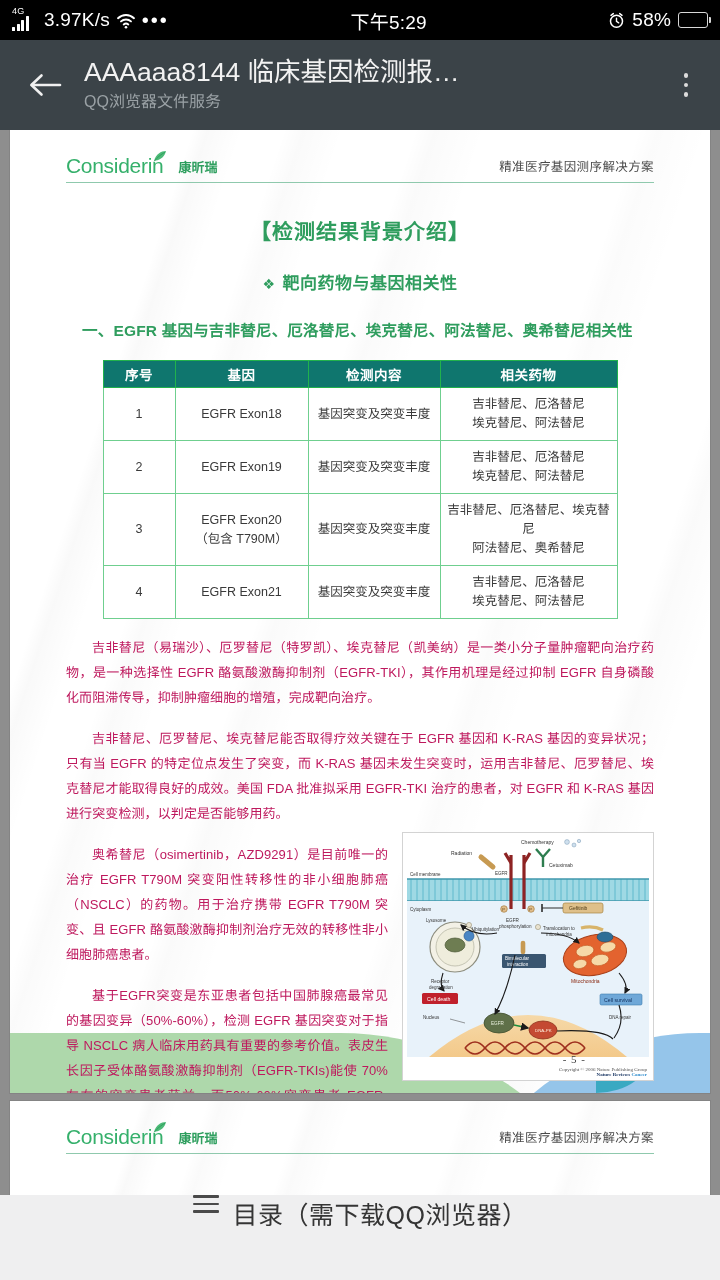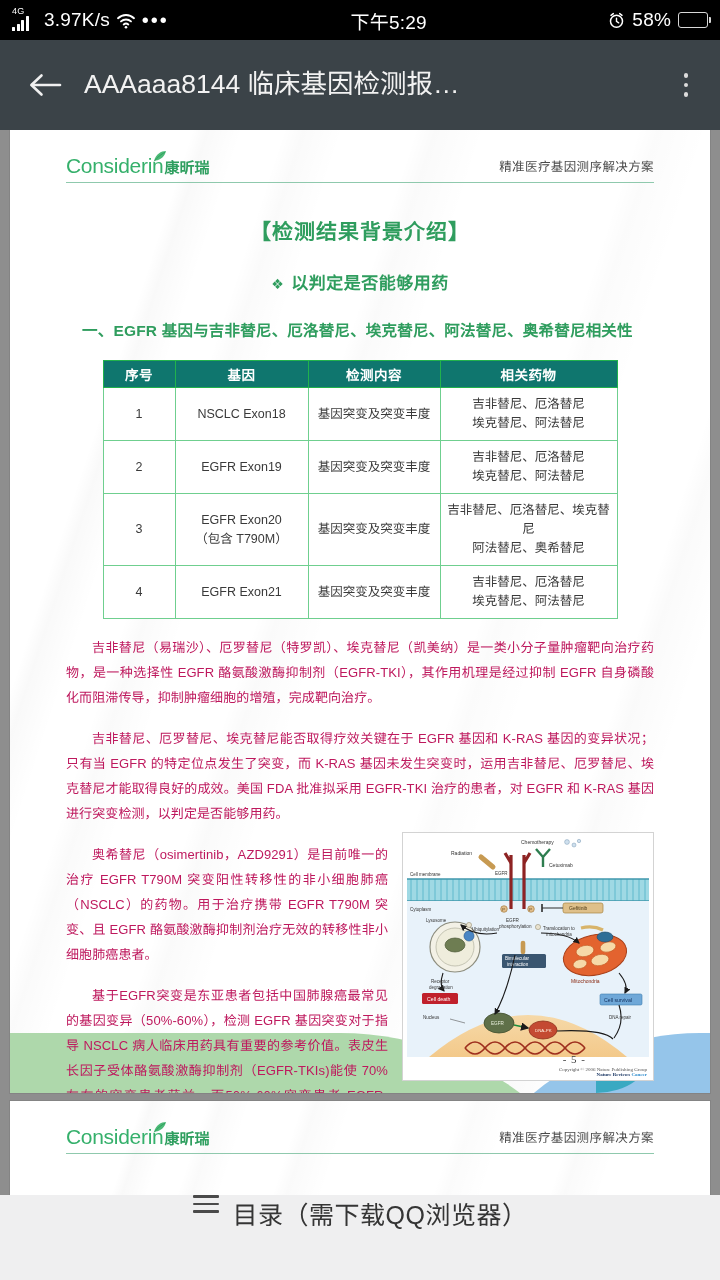--- a/index.html
+++ b/index.html
@@ -100,21 +100,21 @@
   .letterhead{
     display:flex; align-items:flex-end; justify-content:space-between;
     padding-top:24px; padding-bottom:5px;
     border-bottom:1.3px solid #8fc9ad;
   }
   .logo{ display:flex; align-items:flex-end; position:relative; }
   .logo-en{
     font-family:"Liberation Sans",sans-serif; font-size:21px; font-weight:400;
     color:#35b06b; letter-spacing:-.3px; line-height:23px;
   }
-  .logo-cn{ font-size:15px; color:#2f9f5f; margin-left:1px; line-height:18px; font-weight:700; }
+  .logo-cn{ font-size:13px; color:#2f9f5f; margin-left:15px; line-height:18px; font-weight:700; }
   .logo-leaf{ position:absolute; left:86px; top:-5px; }
   .letterhead-right{
     font-family:"Liberation Serif","DejaVu Serif",serif;
     font-size:12.5px; color:#4a4a4a; letter-spacing:.4px; padding-bottom:2px;
   }
 
   
   h1.sec-title{
     text-align:center; color:#2f9d5e; font-size:21px; font-weight:700;
     margin-top:32px; letter-spacing:1px;
@@ -255,20 +255,21 @@
 
   <div class="titlebar">
     <div class="back-btn">
       <svg width="34" height="26" viewBox="0 0 34 26" fill="none">
         <path d="M32 13 H4" stroke="#f0f0f0" stroke-width="2.6" stroke-linecap="round"></path>
         <path d="M13.5 3.5 L3.4 13 L13.5 22.5" stroke="#f0f0f0" stroke-width="2.6" stroke-linecap="round" stroke-linejoin="round" fill="none"></path>
       </svg>
     </div>
     <div class="title-block">
       <div class="doc-title">AAAaaa8144 临床基因检测报…</div>
+      <div class="doc-sub">QQ浏览器文件服务</div>
     </div>
     <div class="more-btn">
       <i></i>
         <i></i>
         <i></i>
     </div>
   </div>
 
   <div class="docarea">
 
@@ -286,21 +287,21 @@
                 <path d="M2 11 C4 4 9 1 14 1 C13 6 9 10 3.5 10.6 Z" fill="#4cba77"></path>
                 <path d="M2.2 11.4 C5 7.5 9 4.4 13 2.2" stroke="#2f9d5e" stroke-width=".9" fill="none"></path>
               </svg>
             </span>
           </div>
           <div class="letterhead-right">精准医疗基因测序解决方案</div>
         </div>
 
         <h1 class="sec-title">【检测结果背景介绍】</h1>
         <h2 class="sub-title">
-          <span class="diamond">❖</span><span>以判定是否能够用药</span>
+          <span class="diamond">❖</span><span>靶向药物与基因相关性</span>
         </h2>
         <h3 class="list-title">一、EGFR 基因与吉非替尼、厄洛替尼、埃克替尼、阿法替尼、奥希替尼相关性</h3>
 
         <table class="gene-table">
           <colgroup>
             <col class="col-no">
               <col class="col-gene">
               <col class="col-content">
               <col class="col-drug">
           </colgroup>
@@ -308,21 +309,21 @@
             <tr>
               <th>序号</th>
               <th>基因</th>
               <th>检测内容</th>
               <th>相关药物</th>
             </tr>
           </thead>
           <tbody id="gene-tbody">
               <tr>
                 <td>1</td>
-                <td>NSCLC Exon18</td>
+                <td>EGFR Exon18</td>
                 <td>基因突变及突变丰度</td>
                 <td>吉非替尼、厄洛替尼<br>埃克替尼、阿法替尼</td>
               </tr>
               <tr>
                 <td>2</td>
                 <td>EGFR Exon19</td>
                 <td>基因突变及突变丰度</td>
                 <td>吉非替尼、厄洛替尼<br>埃克替尼、阿法替尼</td>
               </tr>
               <tr>

